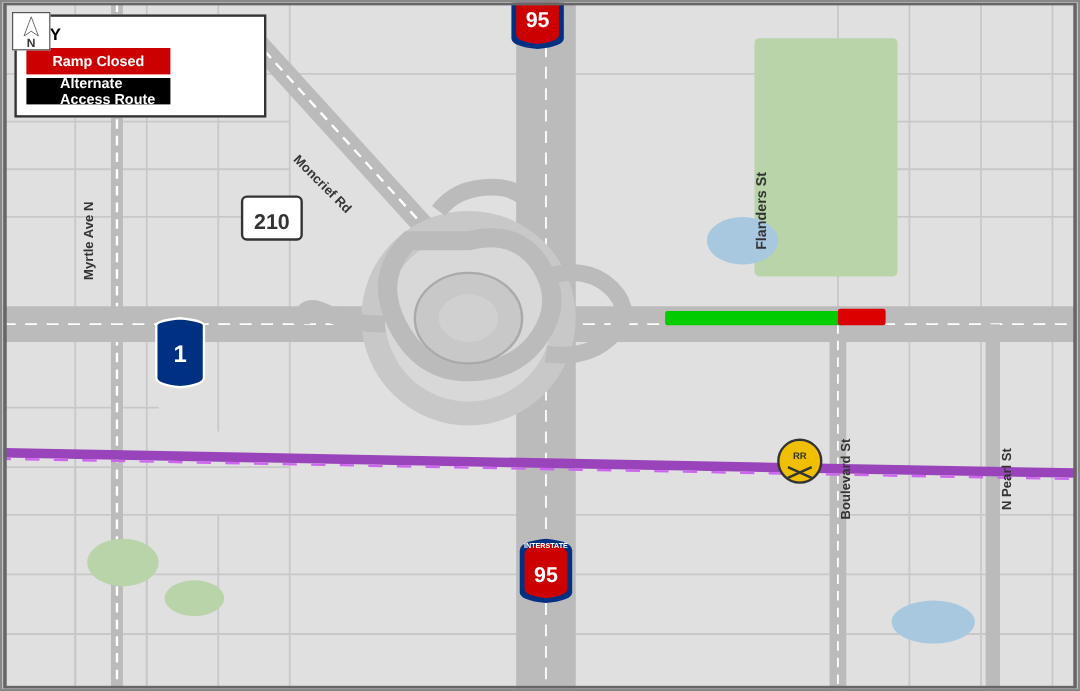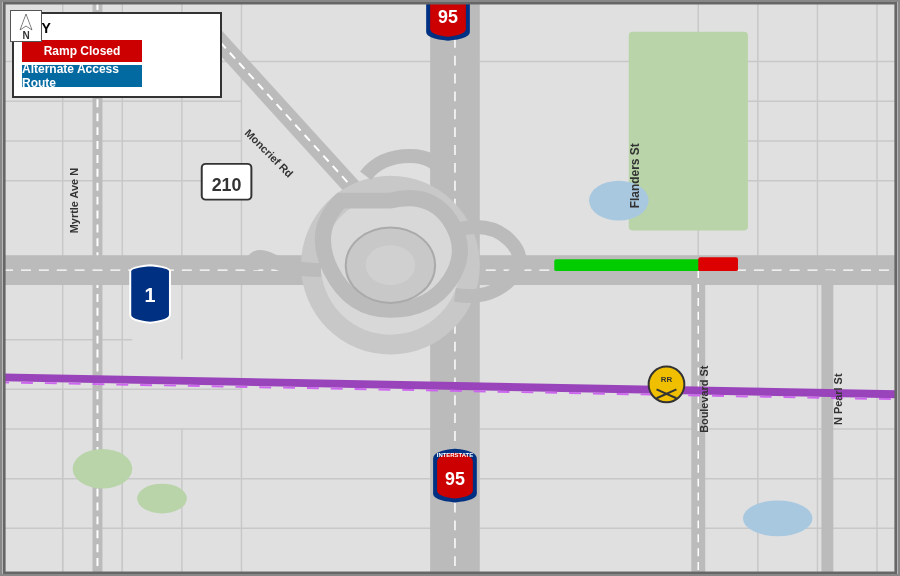--- a/index.html
+++ b/index.html
@@ -63,21 +63,22 @@
       font-weight: bold;
       font-size: 12px;
       margin-right: 12px;
     }
 
     .ramp-closed-box {
       background: #cc0000;
     }
 
     .alt-route-box {
-      background: #0369a1;
+      background: #000000;
+      padding-left: 28px;
     }
   </style>
 </head>
 <body>
 
 <div id="map-container">
 
   <svg id="map-svg" viewBox="0 0 900 576" xmlns="http://www.w3.org/2000/svg">
 
     <rect width="900" height="576" fill="#e0e0e0"></rect>

